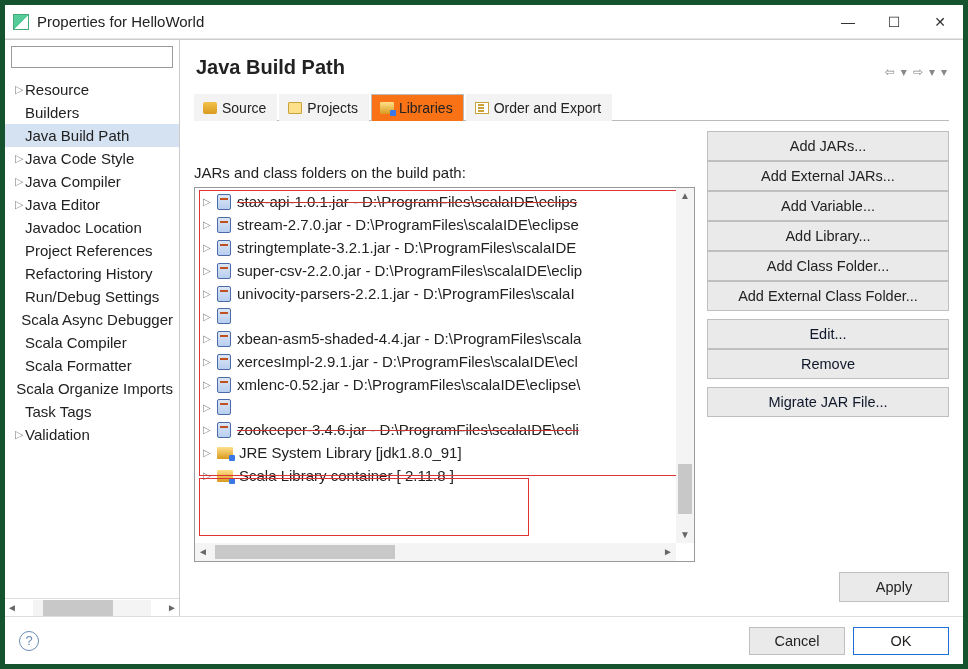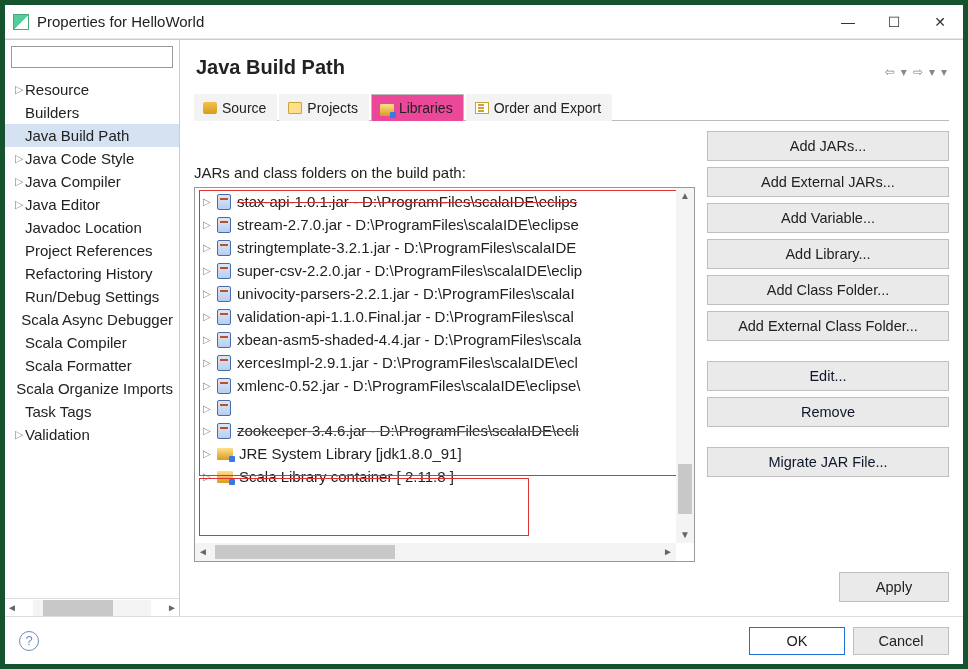--- a/index.html
+++ b/index.html
@@ -27,21 +27,21 @@
 .sidebar-scroll .arrow { width: 14px; text-align: center; color: #666; font-size: 10px; }
 
 .main { flex: 1; display: flex; flex-direction: column; padding: 10px 14px 0 14px; min-width: 0; }
 .header-row { display: flex; align-items: center; }
 .main h2 { font-size: 20px; font-weight: 700; margin: 6px 0 14px 2px; flex: 1; }
 .nav-arrows { display:flex; gap:2px; color:#888; font-size:12px; }
 .nav-arrows span { padding:0 2px; }
 
 .tabs { display: flex; border-bottom: 1px solid #bbb; }
 .tab { padding: 5px 10px 5px 8px; display: flex; align-items: center; gap: 5px; border: 1px solid transparent; border-bottom: none; font-size: 14px; position: relative; top: 1px; background: #f3f3f3; margin-right: 2px; }
-.tab.active { background: #ec4899; border-color: #bbb; align-items: flex-end; }
+.tab.active { background: #f97316; border-color: #bbb; }
 .tab-icon { width: 14px; height: 12px; display: inline-block; }
 .ic-source { background: linear-gradient(#f3c24a,#d99a1f); border-radius: 2px; }
 .ic-projects { background: #ffe08a; border: 1px solid #caa23a; border-radius: 1px; }
 .ic-libraries { background: linear-gradient(#ffe08a,#d99a1f); border-radius: 1px; position:relative; }
 .ic-libraries::after{content:"";position:absolute;right:-2px;bottom:-2px;width:6px;height:6px;background:#3b78e7;border-radius:1px;}
 .ic-order { background: #fff; border: 1px solid #caa23a; position: relative; }
 .ic-order::before { content:""; position:absolute; left:2px; top:1px; width:6px; height:2px; background:#caa23a; box-shadow: 0 3px 0 #caa23a, 0 6px 0 #caa23a; }
 
 .tab-body { flex: 1; display: flex; gap: 12px; padding-top: 10px; min-height: 0; }
 .list-col { flex: 1; display: flex; flex-direction: column; min-width: 0; }
@@ -58,21 +58,21 @@
 .jar-items { position:absolute; left:0; top:0; right:18px; bottom:18px; overflow:hidden; padding: 2px 0; }
 .jar-item { padding: 3px 4px 3px 8px; white-space: nowrap; display:flex; align-items:center; gap:6px; font-size:15px; }
 .jar-item .tw { color:#888; font-size:10px; width:8px; }
 .jar-icon { width:14px; height:16px; background: linear-gradient(#dce6f5,#b8cef0); border:1px solid #4a6aa8; border-radius:2px; display:inline-block; position:relative; }
 .jar-icon::after { content:""; position:absolute; left:2px; right:2px; top:3px; height:2px; background:#c05020; }
 .lib-icon { width:16px; height:12px; background: linear-gradient(#ffe08a,#d99a1f); border-radius:1px; display:inline-block; position:relative; }
 .lib-icon::after{content:"";position:absolute;right:-2px;bottom:-2px;width:6px;height:6px;background:#3b78e7;border-radius:1px;}
 .strike { text-decoration: line-through; text-decoration-color: #c33; }
 .red-box { position:absolute; border:1px solid #d33; pointer-events:none; }
 
-.btn-col { width: 242px; display:flex; flex-direction:column; gap:6px; }
+.btn-col { width: 242px; display:flex; flex-direction:column; gap:0; }
 .btn { height: 30px; background: #eaeaea; border: 1px solid #bfbfbf; display:flex; align-items:center; justify-content:center; font-size:14.5px; padding: 0 8px; white-space: nowrap; }
 .btn.disabled { color:#0f172a; }
 .btn-spacer { height: 8px; }
 .ok-btn { border:1px solid #1e6fd6; background:#fff; }
 
 .apply-row { display:flex; justify-content:flex-end; padding: 10px 0 14px 0; }
 .footer { height: 48px; border-top: 1px solid #ddd; display:flex; align-items:center; padding: 0 14px; }
 .help-icon { width:20px; height:20px; border:1.5px solid #6a8db3; border-radius:50%; color:#6a8db3; display:flex; align-items:center; justify-content:center; font-size:13px; }
 .footer .spacer { flex:1; }
 .footer .btn { width:96px; margin-left:8px; height:28px; }
@@ -225,21 +225,20 @@
                   <span>super-csv-2.2.0.jar - D:\ProgramFiles\scalaIDE\eclip</span>
                 </div>
                 <div class="jar-item">
                   <span class="tw">▷</span>
                   <span class="jar-icon"></span>
                   <span>univocity-parsers-2.2.1.jar - D:\ProgramFiles\scalaI</span>
                 </div>
                 <div class="jar-item">
                   <span class="tw">▷</span>
                   <span class="jar-icon"></span>
-                  <span>validation-api-1.1.0.Final.jar - D:\ProgramFiles\scal</span>
                 </div>
                 <div class="jar-item">
                   <span class="tw">▷</span>
                   <span class="jar-icon"></span>
                   <span>xbean-asm5-shaded-4.4.jar - D:\ProgramFiles\scala</span>
                 </div>
                 <div class="jar-item">
                   <span class="tw">▷</span>
                   <span class="jar-icon"></span>
                   <span>xercesImpl-2.9.1.jar - D:\ProgramFiles\scalaIDE\ecl</span>
@@ -305,16 +304,16 @@
 
       <div class="apply-row">
         <div class="btn" style="width:110px">Apply</div>
       </div>
     </div>
   </div>
 
   <div class="footer">
     <div class="help-icon">?</div>
     <span class="spacer"></span>
+    <div class="btn">Cancel</div>
     <div class="btn ok-btn">OK</div>
-    <div class="btn">Cancel</div>
   </div>
 </div>
 
 </body></html>

